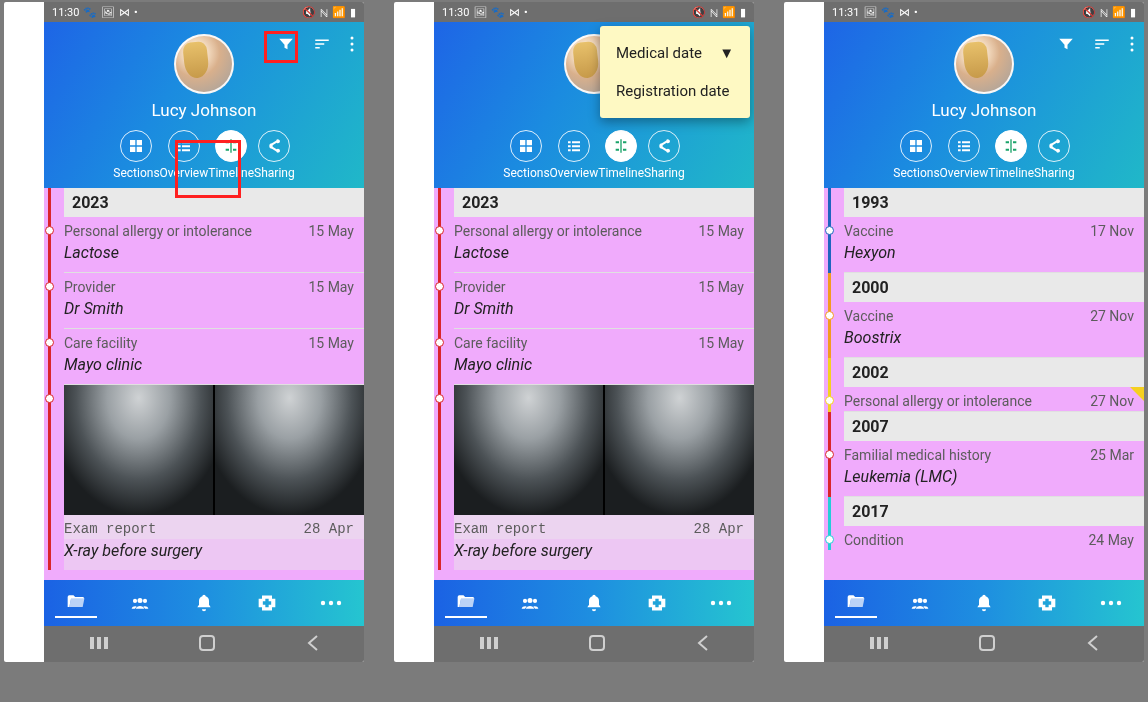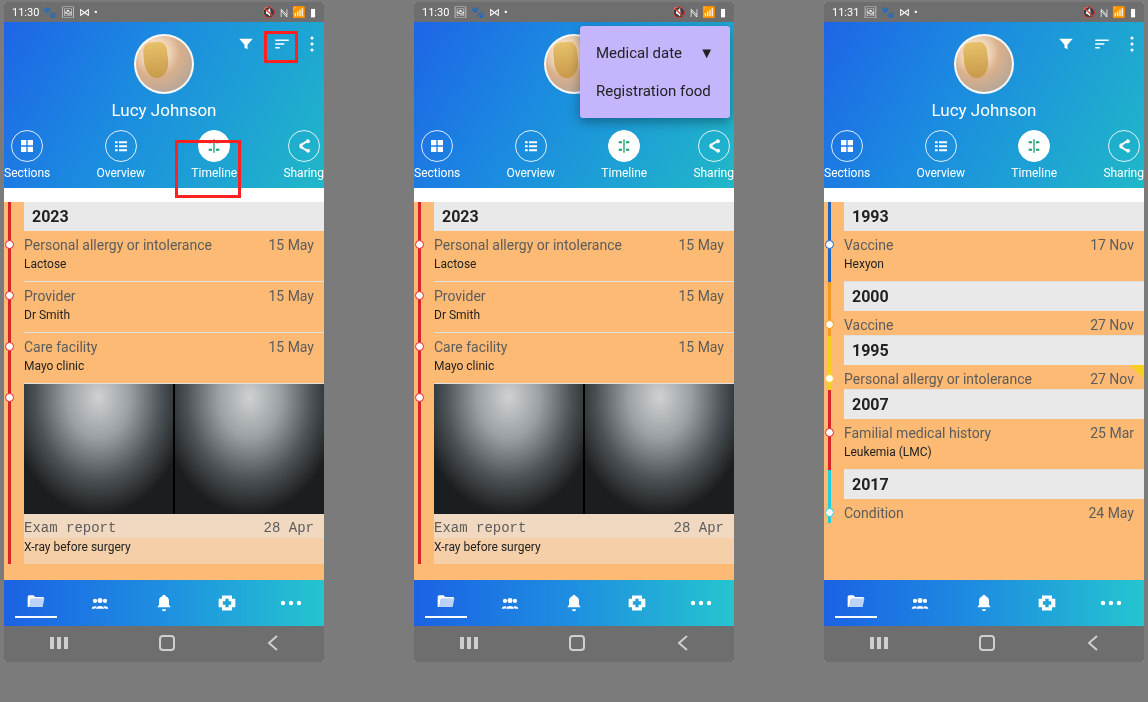--- a/index.html
+++ b/index.html
@@ -31,20 +31,21 @@
   }
   .phone {
     width:320px;
     height:660px;
     background:#fff;
     display:flex;
     flex-direction:column;
     border-radius:2px;
     overflow:hidden;
     position:relative;
+    padding-left:40px;
   }
   
   .statusbar {
     height:20px;
     background:#6e6e6e;
     color:#fff;
     display:flex;
     align-items:center;
     padding:0 8px;
     font-size:11px;
@@ -83,21 +84,21 @@
   }
   .header-icons > span { cursor:pointer; padding:3px; }
   .patient-name {
     text-align:center;
     font-size:17px;
     font-weight:400;
     margin:6px 0 10px 0;
   }
   .tabs {
     display:flex;
-    justify-content:space-between;
+    justify-content:center;
     padding-bottom:8px;
   }
   .tab {
     display:flex;
     flex-direction:column;
     align-items:center;
     font-size:12px;
     gap:4px;
     cursor:pointer;
   }
@@ -110,22 +111,21 @@
     background:#fff;
     border-color:#fff;
   }
   .tab-circle svg { display:block; }
 
   
   .content {
     flex:1;
     overflow:hidden;
     position:relative;
-    background:#fdba74;
-    margin-top:14px;
+    background:#f0abfc;
   }
   .timeline { position:absolute; inset:0; }
 
   .tl-item {
     position:relative;
     padding-left:20px;
     border-left:0;
   }
   .tl-strip {
     position:absolute;
@@ -150,23 +150,24 @@
   .entry {
     display:flex;
     justify-content:space-between;
     padding:6px 10px 2px 0;
     font-size:14px;
     color:#555;
   }
   .entry .label { color:#5c5c5c; }
   .entry .date  { color:#5c5c5c; }
   .value {
-    font-size:12px;
+    font-size:16px;
     color:#222;
     padding:2px 10px 10px 0;
+    font-style:italic;
   }
   .divider { height:1px; background:var(--divider); }
 
   
   .xray {
     display:flex;
     gap:2px;
     background:#000;
   }
   .xray > div {
@@ -205,21 +206,21 @@
     align-items:center;
     justify-content:space-around;
     color:#cfcfcf;
   }
   .navbar span { cursor:pointer; padding:6px 24px; }
 
   
   .popup {
     position:absolute;
     right:4px; top:24px;
-    background:#c4b5fd;
+    background:#fef9c3;
     border-radius:3px;
     box-shadow:0 4px 12px rgba(0,0,0,.35);
     padding:8px 0;
     min-width:150px;
     z-index:50;
     font-size:15px;
     color:#222;
   }
   .popup div {
     padding:10px 16px;
@@ -479,21 +480,21 @@
         </div>
       </div>
   </div>
 
   <div class="popup">
     <div>
       <span>Medical date</span>
       <span>▼</span>
     </div>
     <div>
-      <span>Registration food</span>
+      <span>Registration date</span>
     </div>
   </div>
 
   <div class="content">
     <div class="timeline">
         <div class="tl-item">
           <div class="tl-strip" style="background: var(--red);"></div>
           <div class="year">2023</div>
         </div>
         <div class="tl-item">
@@ -682,25 +683,26 @@
           <div class="tl-strip" style="background: var(--orange);"></div>
           <div class="year">2000</div>
         </div>
         <div class="tl-item">
           <div class="tl-strip" style="background: var(--orange);"></div>
           <div class="tl-dot" style="border-color: var(--orange); top: 4px;"></div>
           <div class="entry" style="position: relative;">
             <span class="label">Vaccine</span>
             <span class="date">27 Nov</span>
           </div>
+          <div class="value">Boostrix</div>
           <div class="divider"></div>
         </div>
         <div class="tl-item">
           <div class="tl-strip" style="background: var(--yellow);"></div>
-          <div class="year">1995</div>
+          <div class="year">2002</div>
         </div>
         <div class="tl-item">
           <div class="tl-strip" style="background: var(--yellow);"></div>
           <div class="tl-dot" style="border-color: var(--yellow); top: 4px;"></div>
           <div class="entry" style="position: relative;">
             <span class="label">Personal allergy or intolerance</span>
             <span class="date">27 Nov</span>
             <span class="corner-mark" style="top: 0px;"></span>
           </div>
           <div class="divider"></div>

